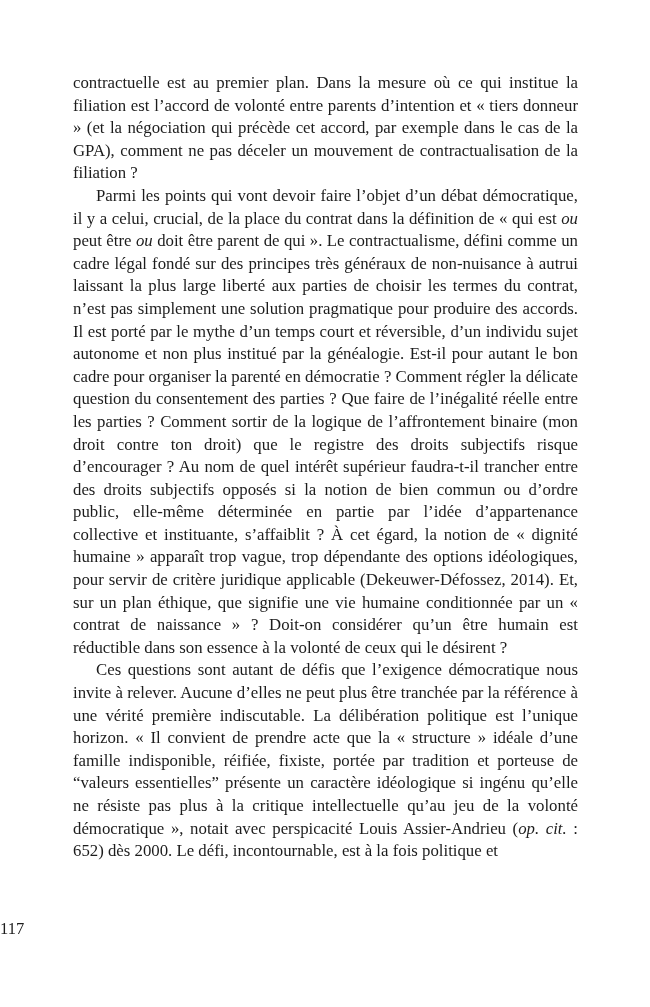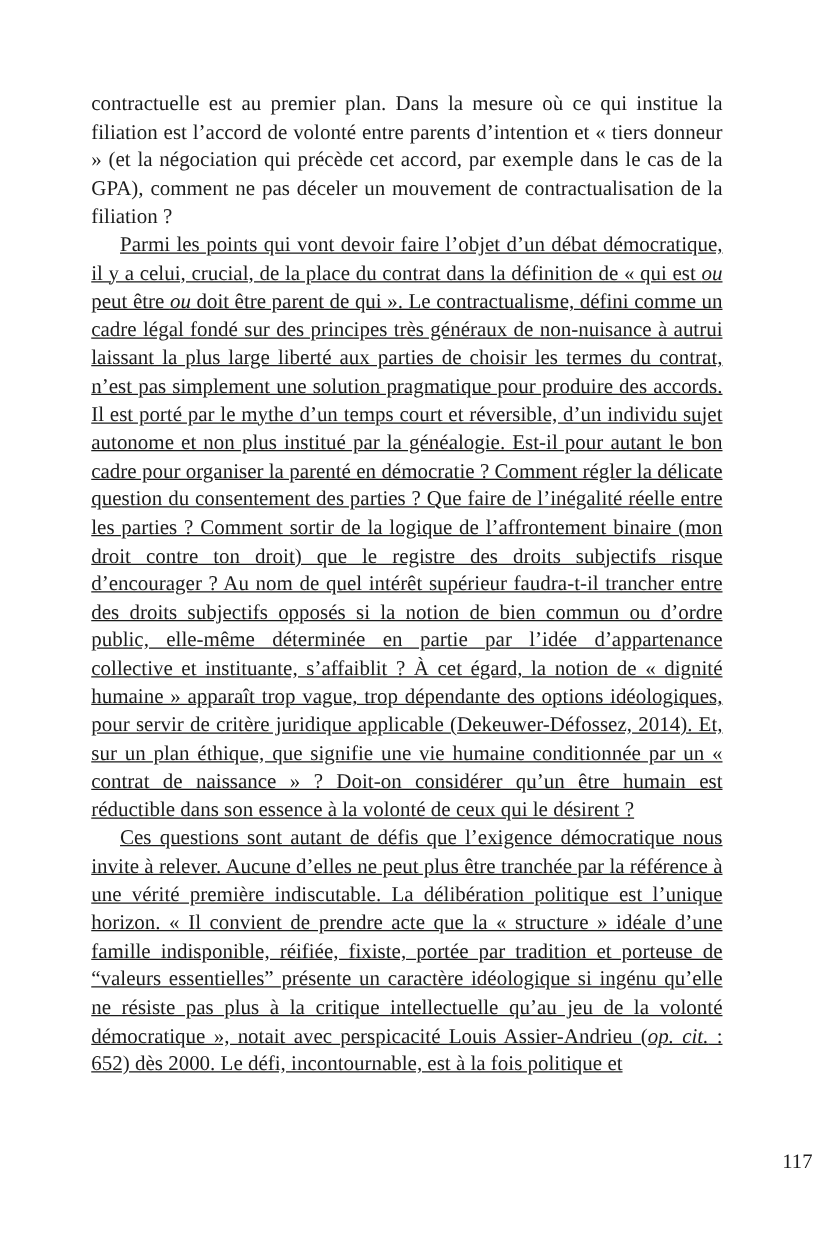--- a/index.html
+++ b/index.html
@@ -25,31 +25,30 @@
     line-height: 22.6px;
     text-align: justify;
     text-justify: inter-word;
   }
   .text-block p {
     margin: 0;
     padding: 0;
   }
   .text-block p.indent {
     text-indent: 23px;
-    text-decoration: underline;
   }
   .text-block i {
     font-style: italic;
   }
   .page-number {
     position: absolute;
     top: 918px;
     left: 0;
     width: 100%;
-    text-align: right;
+    text-align: left;
     font-size: 16.5px;
     line-height: 22px;
     color: #1c1c1c;
   }
 </style>
 </head>
 <body>
 
 <main class="book-page">
   <article class="text-block">

